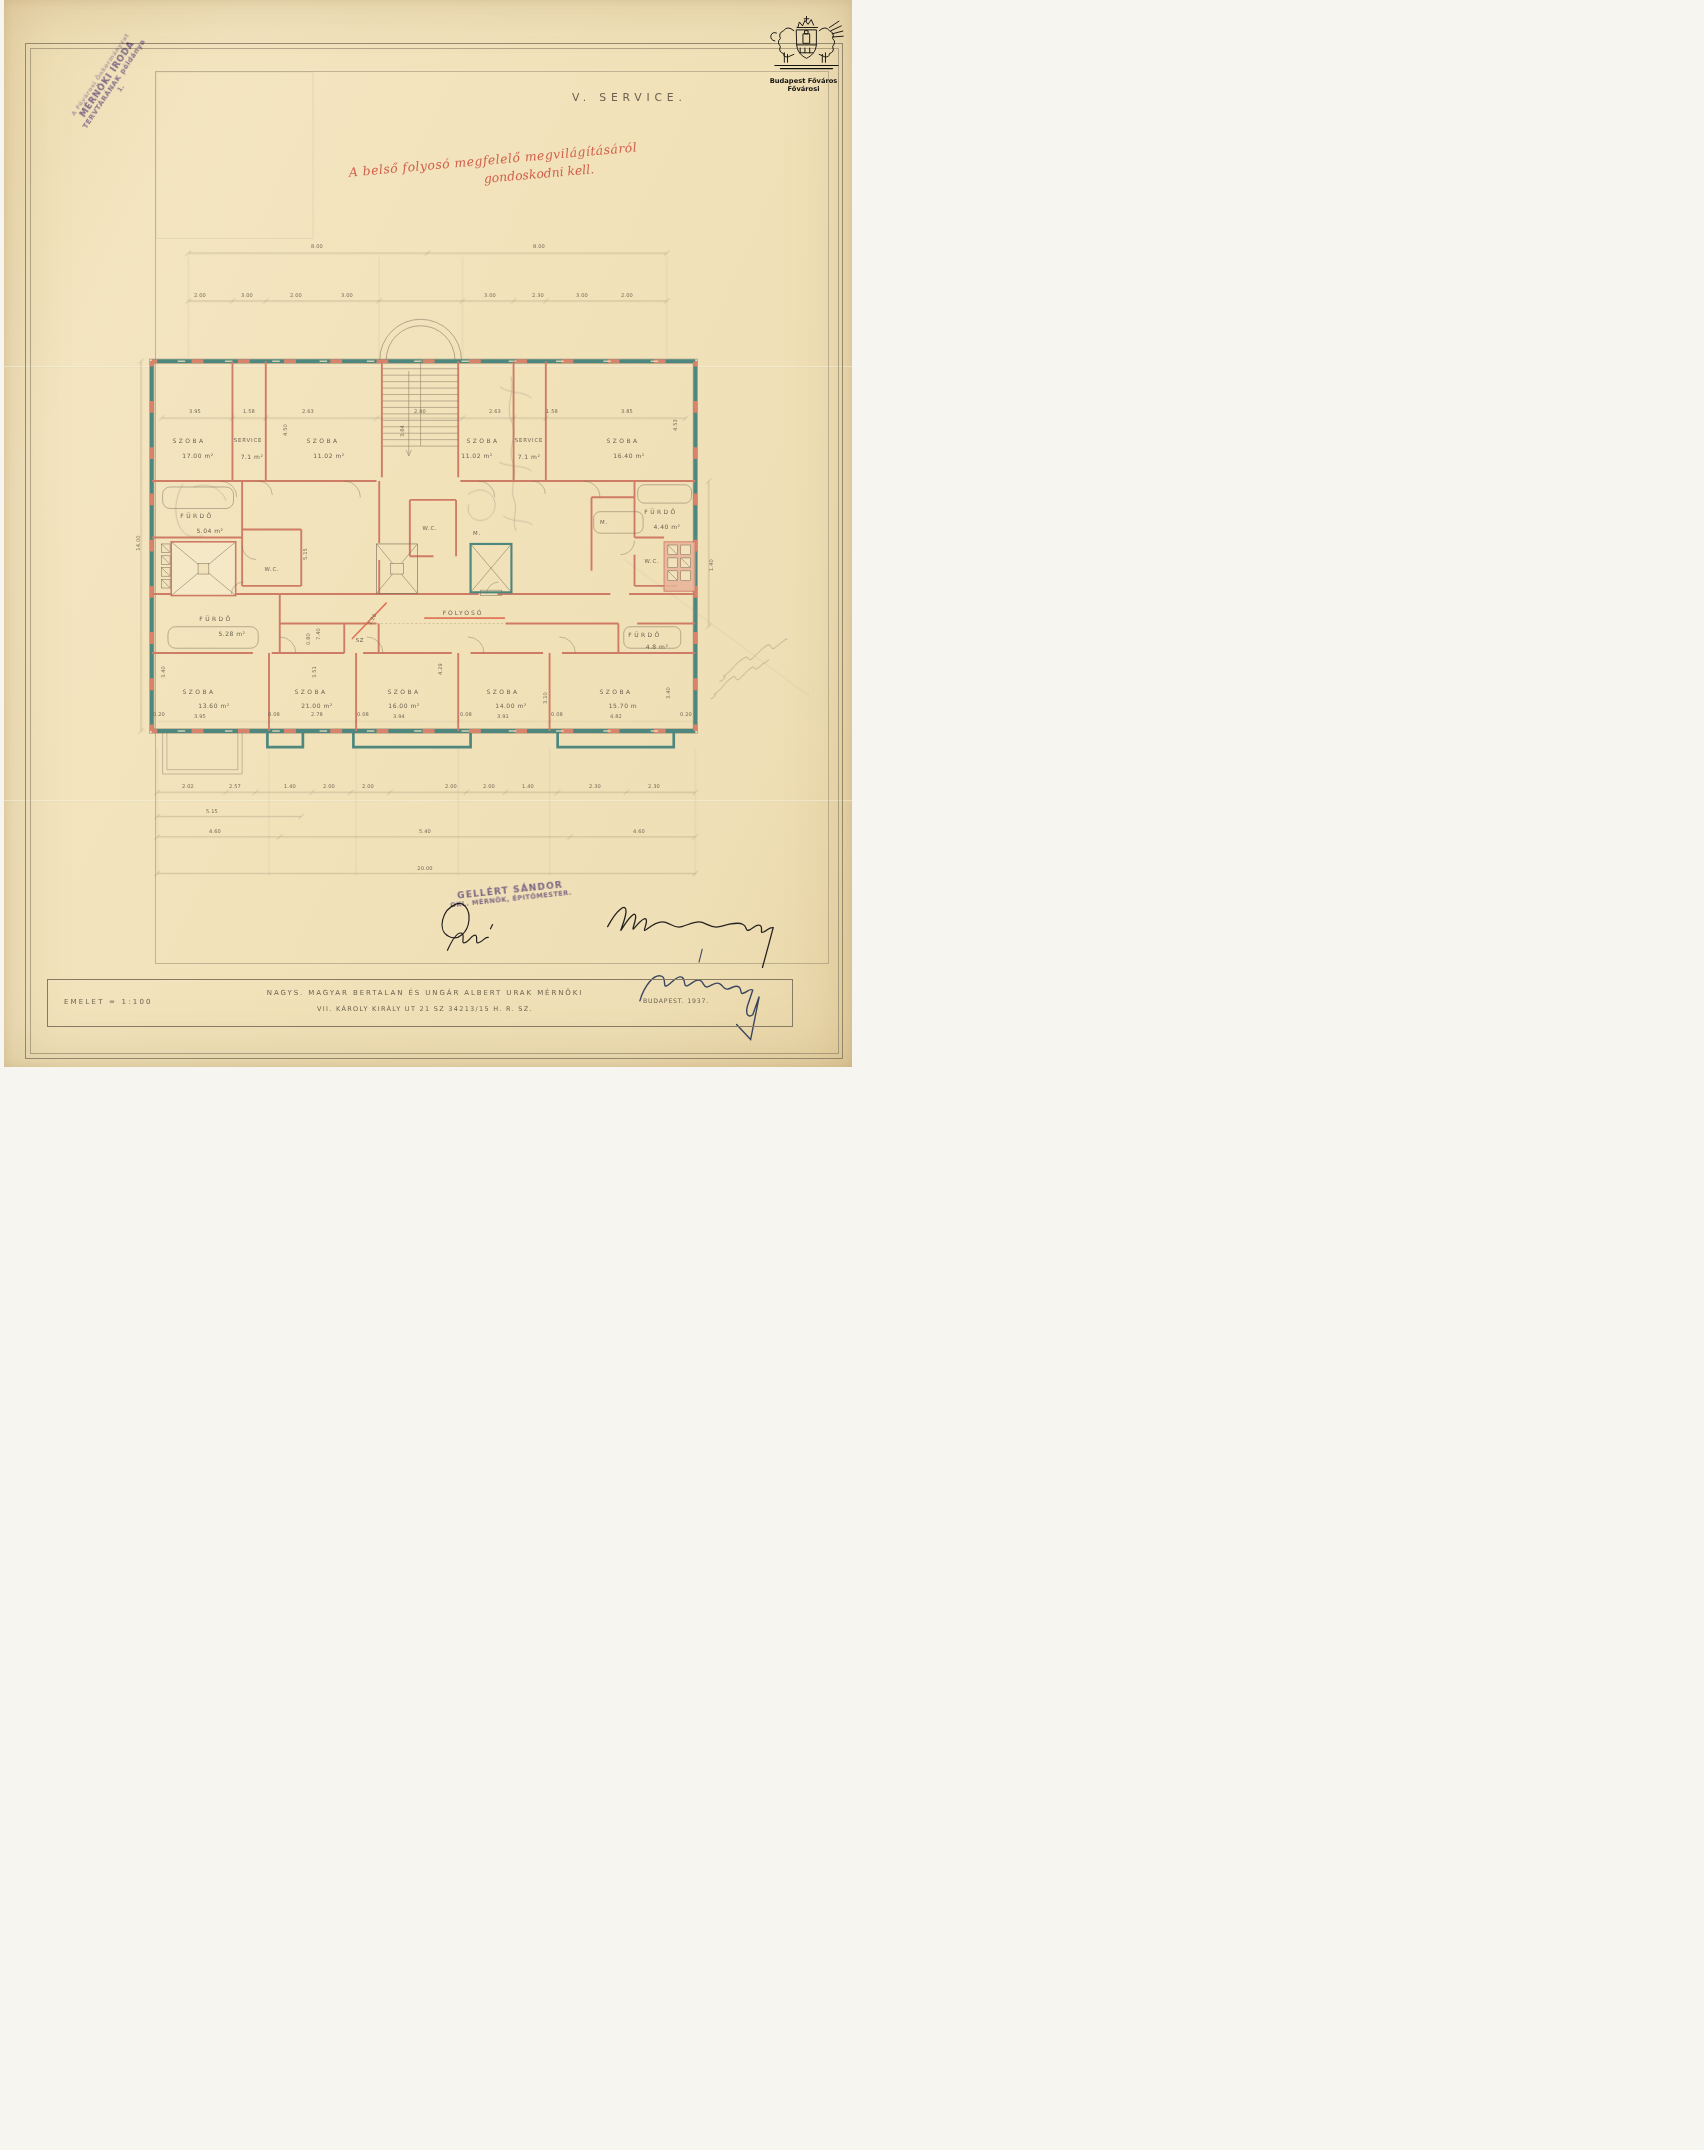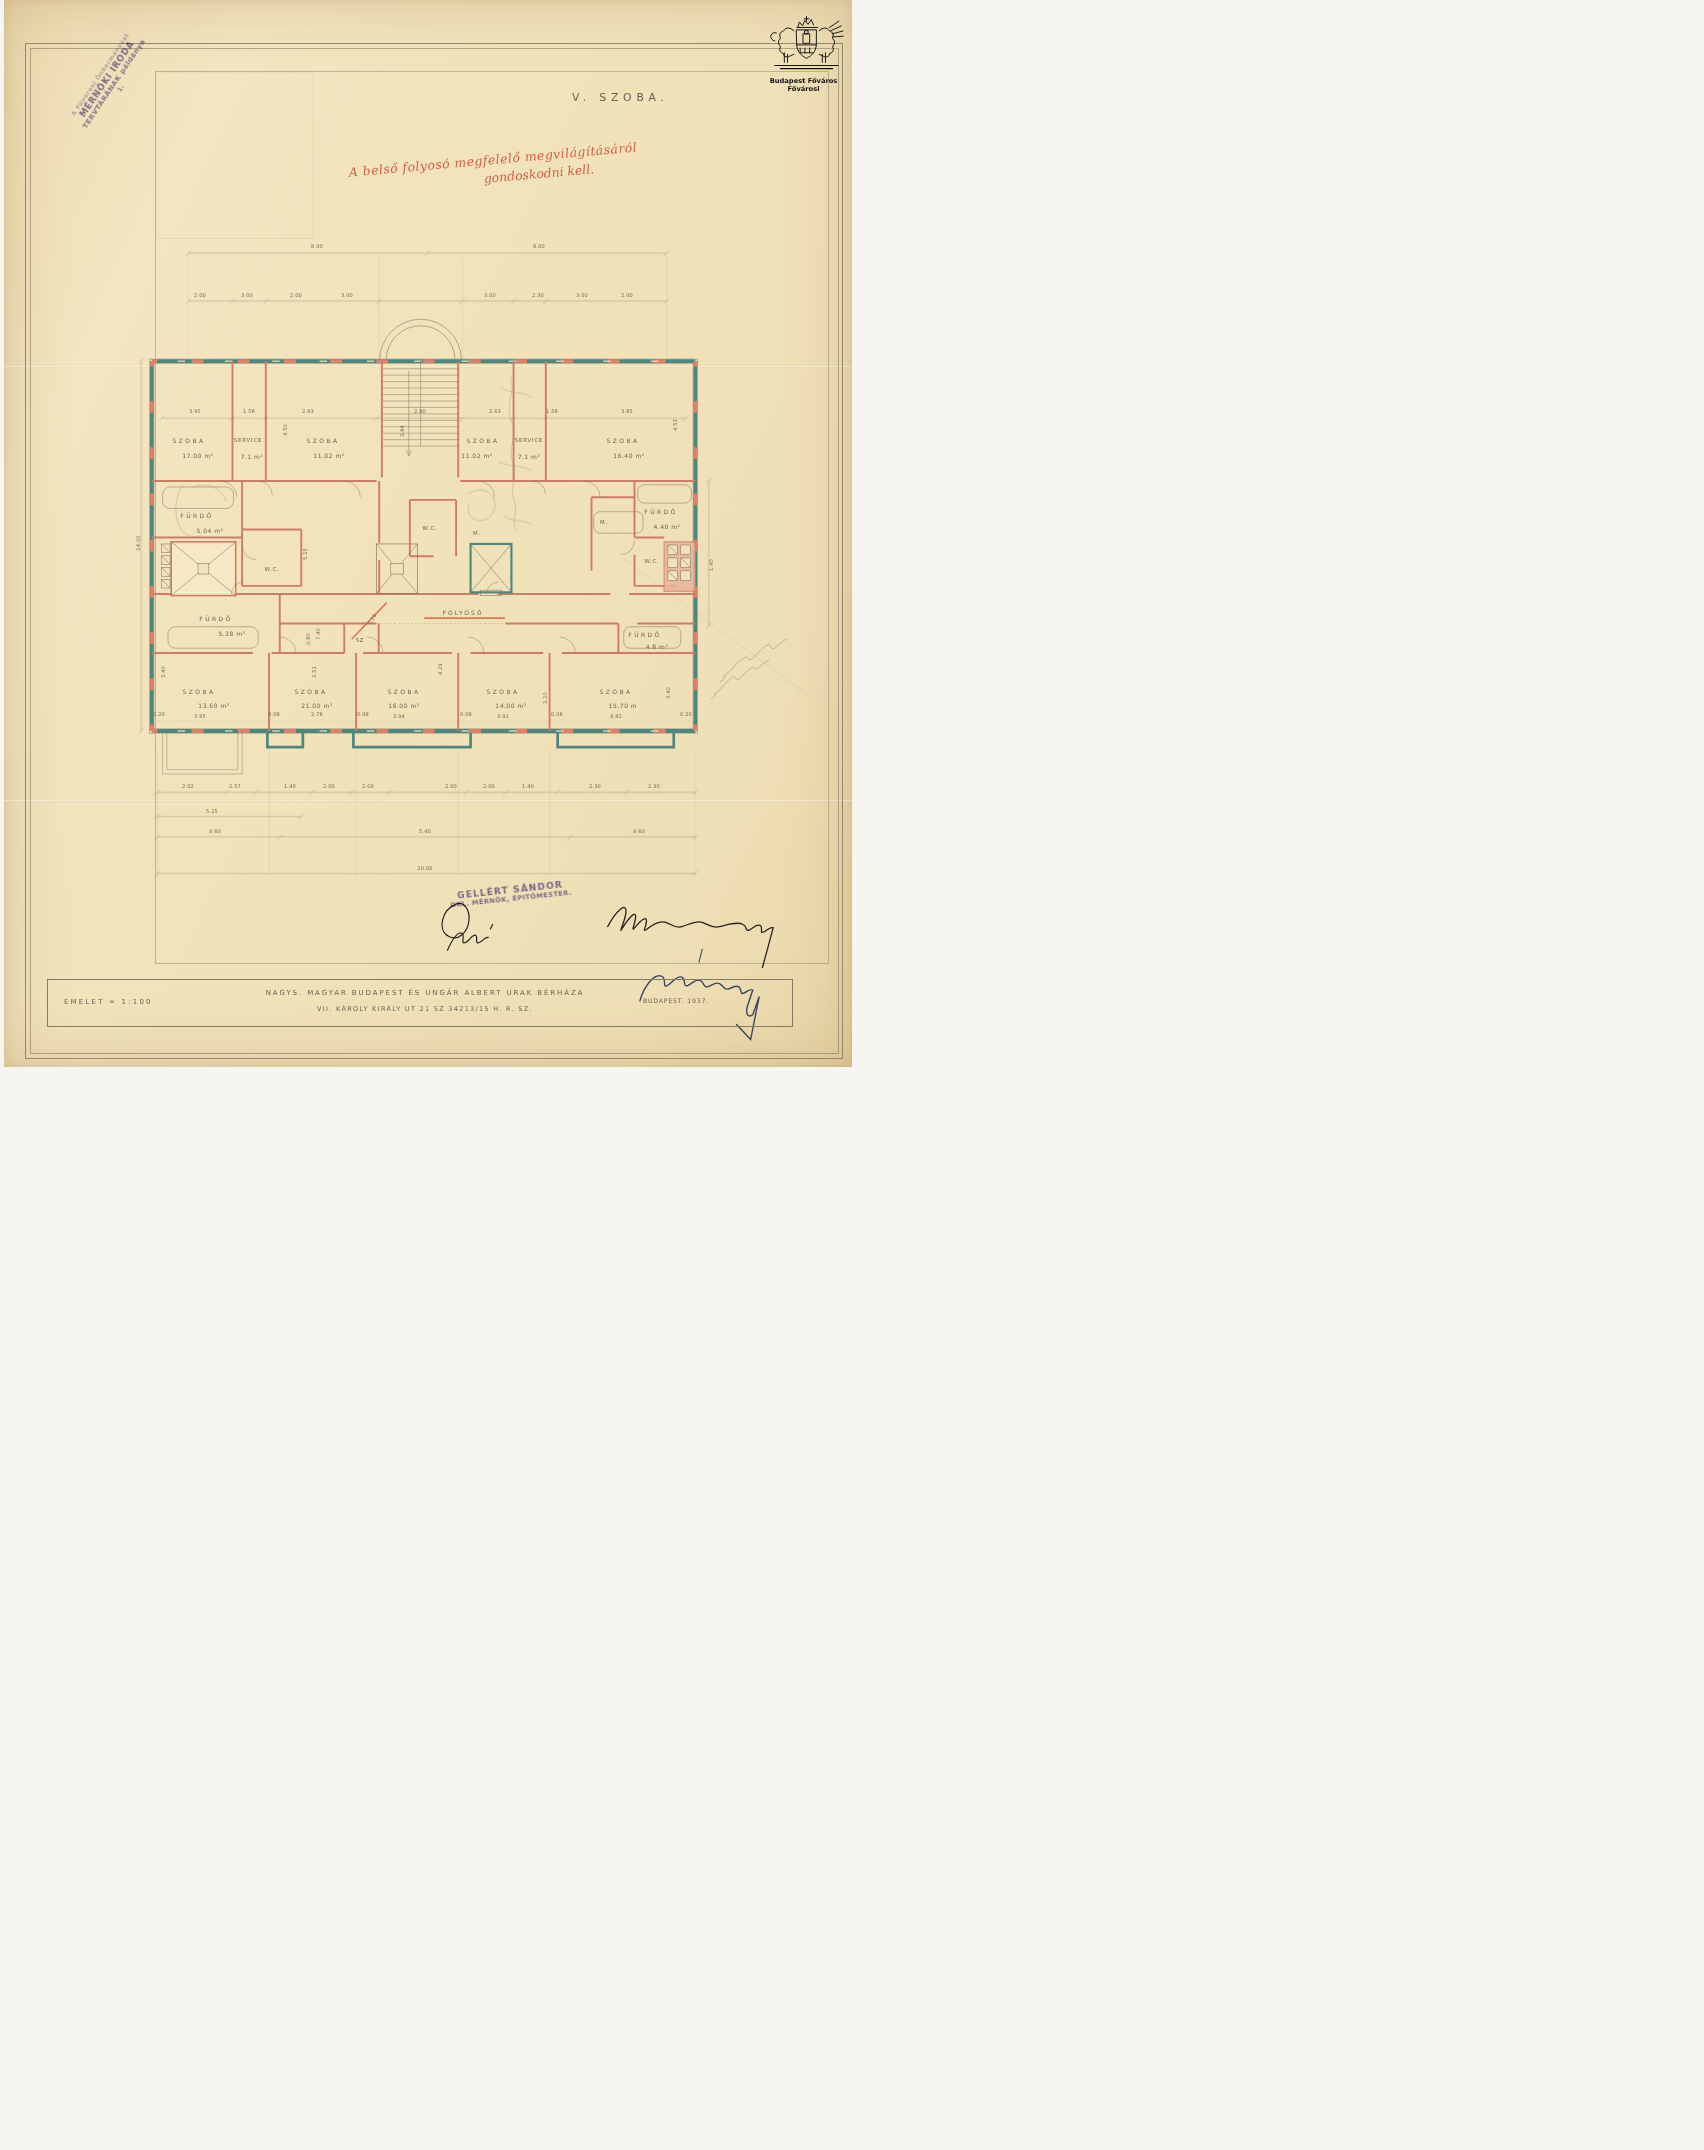--- a/index.html
+++ b/index.html
@@ -338,31 +338,31 @@
     <path d="M85 76 h50 M94 84 v12 M106 84 v12 M118 84 v12 M94 96 h32"></path>
     <path d="M78 40 q-16 -14 -26 0 q-14 6 -8 20 q-10 8 0 20 q-6 14 8 18 q0 10 12 8 l14 -6 M30 66 q-12 -2 -10 -14 q4 -10 14 -6"></path>
     <path d="M142 40 q16 -14 26 0 q14 6 8 20 q10 8 0 20 q6 14 -8 18 q0 10 -12 8 l-14 -6"></path>
     <path d="M168 32 l24 -16 M172 40 l26 -12 M175 48 l27 -7 M176 56 l27 -2"></path>
     <path d="M54 96 v24 M62 100 v20 M158 96 v24 M150 100 v20"></path>
     <path d="M30 128 h160 M44 136 h132" stroke-width="2.8"></path>
   </g>
 </svg>
 <div id="logo-caption">Budapest Főváros Fővárosi</div>
 
-<div id="page-title">V. SZOBA.</div>
+<div id="page-title">V. SERVICE.</div>
 
 <div id="red-note">
   <div class="rl1">A belső folyosó megfelelő megvilágításáról</div>
   <div class="rl2">gondoskodni kell.</div>
 </div>
 
 <div id="architect-stamp">
   <div class="a1">GELLÉRT SÁNDOR</div>
   <div class="a2">OKL. MÉRNÖK, ÉPITŐMESTER.</div>
 </div>
 
 <div id="title-block">
   <div id="tb-scale">EMELET = 1:100</div>
-  <div id="tb-line1">NAGYS. MAGYAR BUDAPEST ÉS UNGÁR ALBERT URAK BÉRHÁZA</div>
+  <div id="tb-line1">NAGYS. MAGYAR BERTALAN ÉS UNGÁR ALBERT URAK MÉRNÖKI</div>
   <div id="tb-line2">VII. KÁROLY KIRÁLY UT 21 SZ    34213/15 H. R. SZ.</div>
   <div id="tb-date">BUDAPEST. 1937.</div>
 </div>
 
 
 </body></html>

